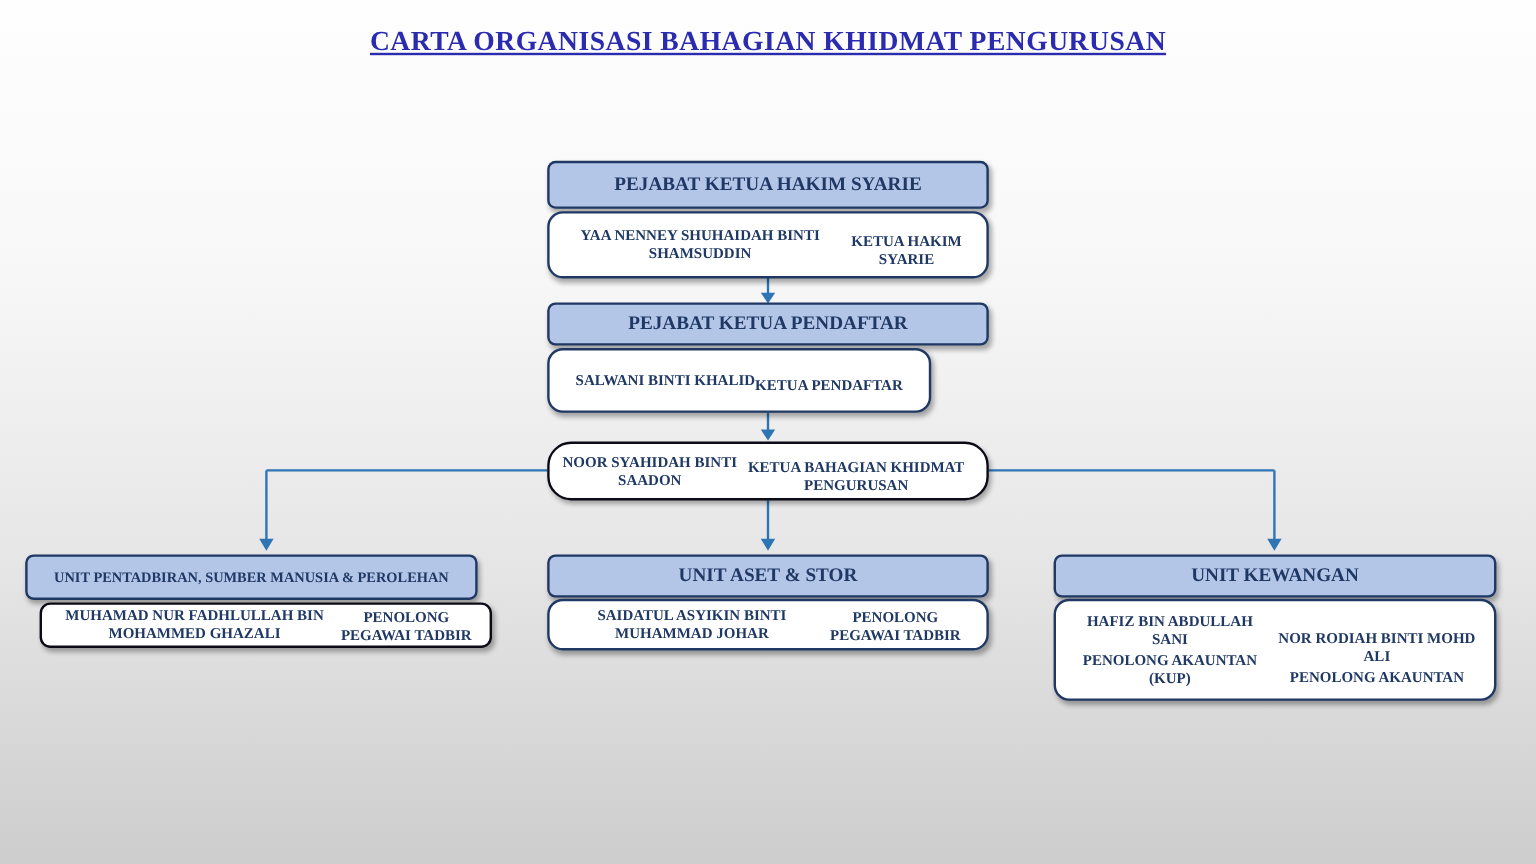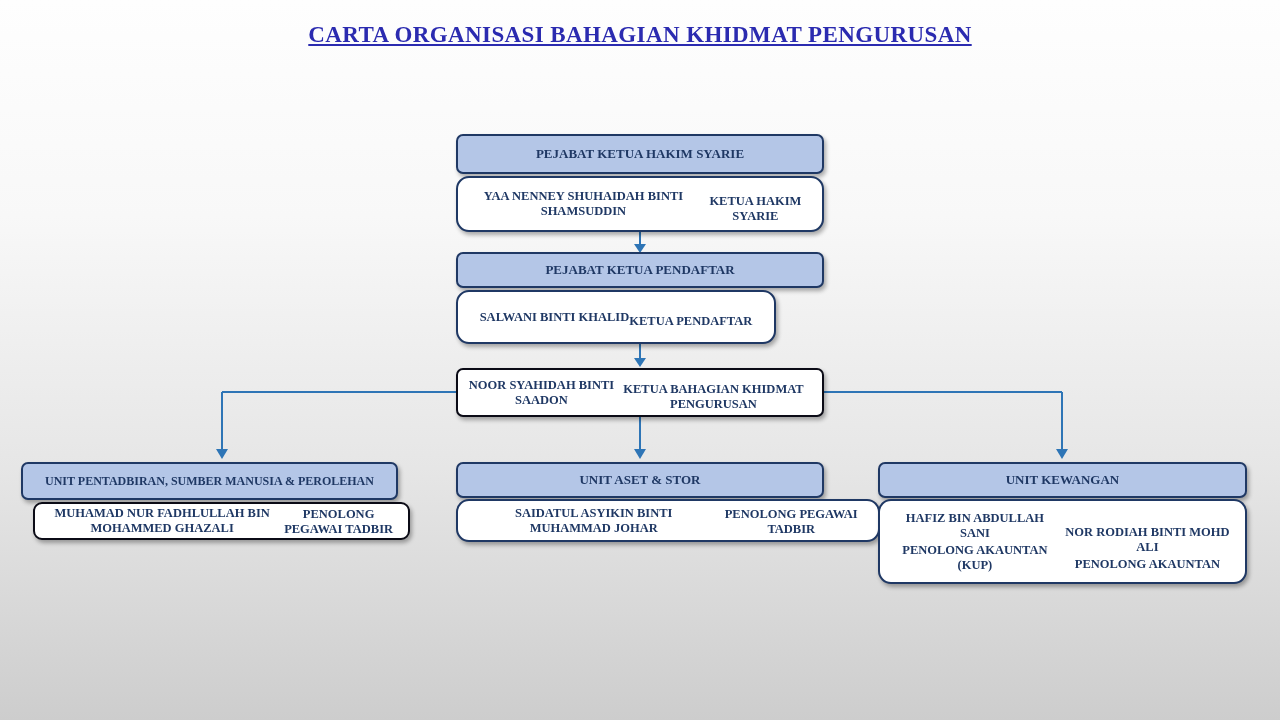--- a/index.html
+++ b/index.html
@@ -10,21 +10,21 @@
   }
   .title {
     position:absolute; top:22px; left:0; width:100%; text-align:center;
     font-size:23px; font-weight:bold; color:#2b2bb0;
     text-decoration:underline; letter-spacing:.4px;
   }
   .hdr {
     position:absolute; background:#b4c6e7; border:2px solid #1f3864; border-radius:7px;
     box-shadow:2px 3px 4px rgba(0,0,0,.32);
     display:flex; align-items:center; justify-content:center;
-    color:#1f3864; font-weight:bold; font-size:13px; text-align:center; padding:0 8px; box-sizing:border-box;
+    color:#1f3864; font-weight:bold; font-size:16px; text-align:center; padding:0 8px; box-sizing:border-box;
   }
   .bodybox {
     position:absolute; background:#ffffff; border:2px solid #1f3864; border-radius:13px;
     box-shadow:2px 3px 4px rgba(0,0,0,.32);
     display:flex; flex-direction:row; align-items:center; justify-content:center;
     color:#1f3864; font-weight:bold; font-size:12.5px; text-align:center; padding:4px 10px; box-sizing:border-box;
   }
   .bodybox.dark { border-color:#0b0b16; }
   .gap9  > div + div { margin-top:9px; }
   .gap2  > div + div { margin-top:2px; }
@@ -67,37 +67,37 @@
   </div>
 
   <div class="hdr" style="left:456px; top:252px; width:368px; height:36px;">
     <span>PEJABAT KETUA PENDAFTAR</span>
   </div>
   <div class="bodybox gap9" style="left:456px; top:290px; width:320px; height:54px;">
     <div>SALWANI BINTI KHALID</div>
     <div>KETUA PENDAFTAR</div>
   </div>
 
-  <div class="bodybox dark gap9" style="left:456px; top:368px; width:368px; height:49px; border-radius:7px;">
+  <div class="bodybox dark gap9" style="left:456px; top:368px; width:368px; height:49px; border-radius:20px;">
     <div>NOOR SYAHIDAH BINTI SAADON</div>
     <div>KETUA BAHAGIAN KHIDMAT PENGURUSAN</div>
   </div>
 
   <div class="hdr" style="left:21px; top:462px; width:377px; height:38px; font-size:12px;">
     <span>UNIT PENTADBIRAN, SUMBER MANUSIA &amp; PEROLEHAN</span>
   </div>
   <div class="bodybox dark gap2" style="left:33px; top:502px; width:377px; height:38px; border-radius:9px;">
     <div>MUHAMAD NUR FADHLULLAH BIN MOHAMMED GHAZALI</div>
     <div>PENOLONG PEGAWAI TADBIR</div>
   </div>
 
   <div class="hdr" style="left:456px; top:462px; width:368px; height:36px;">
     <span>UNIT ASET &amp; STOR</span>
   </div>
-  <div class="bodybox gap2" style="left:456px; top:499px; width:424px; height:43px;padding-left:15px;">
+  <div class="bodybox gap2" style="left:456px; top:499px; width:368px; height:43px;padding-left:15px;">
     <div>SAIDATUL ASYIKIN BINTI MUHAMMAD JOHAR</div>
     <div>PENOLONG PEGAWAI TADBIR</div>
   </div>
 
   <div class="hdr" style="left:878px; top:462px; width:369px; height:36px;">
     <span>UNIT KEWANGAN</span>
   </div>
   <div class="bodybox" style="left:878px; top:499px; width:369px; height:85px;">
     <div class="member">
       <div>HAFIZ BIN ABDULLAH SANI</div>

